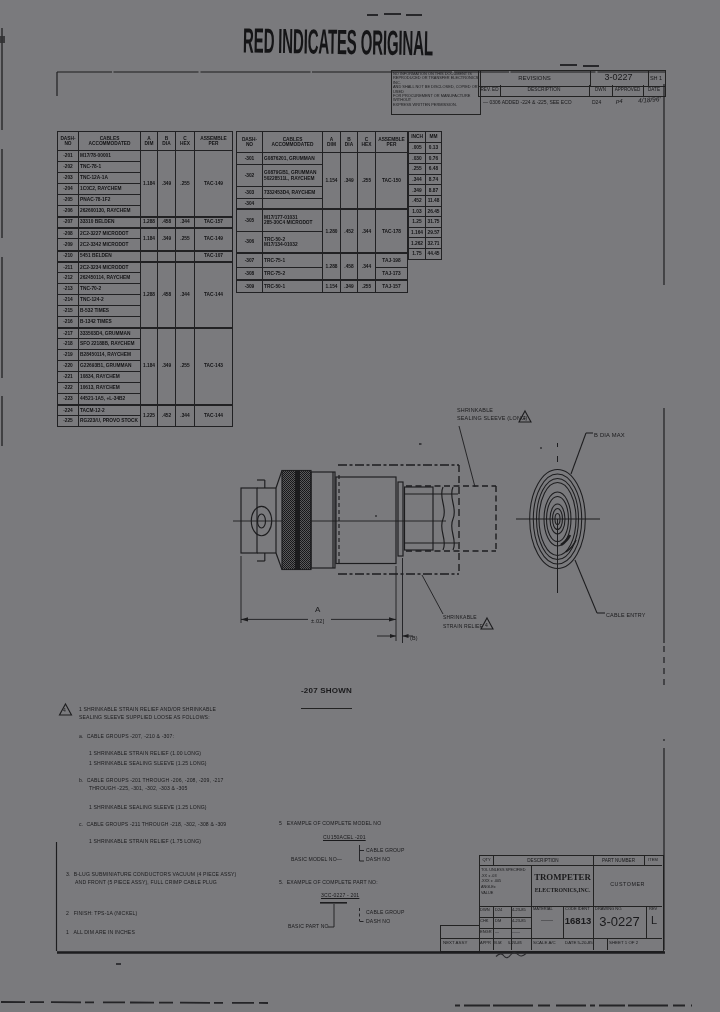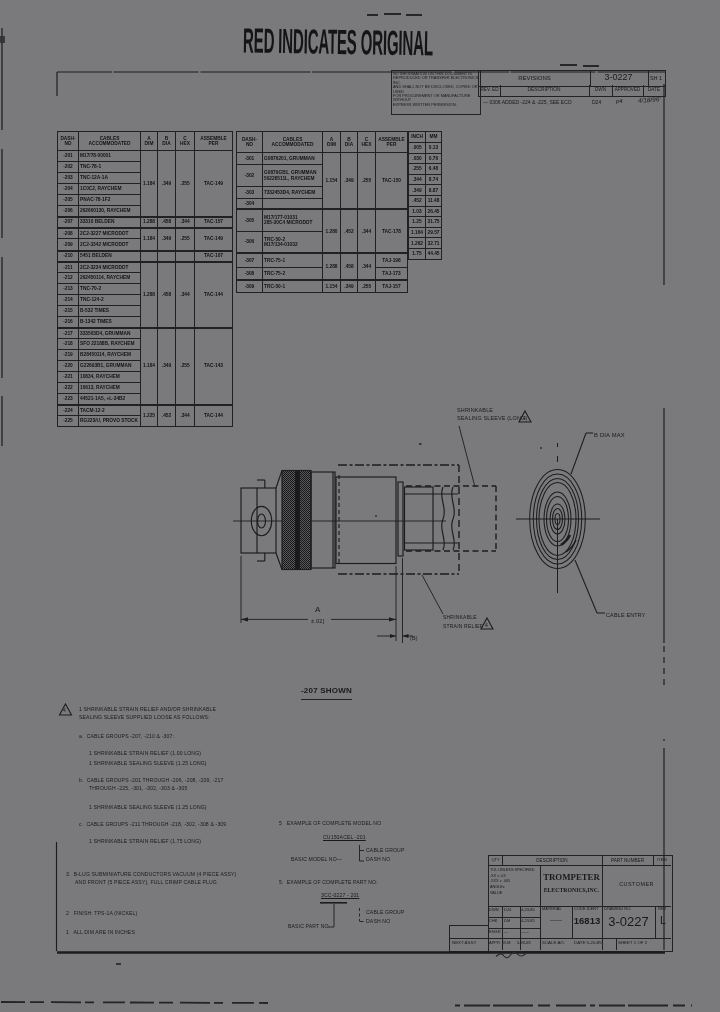--- a/index.html
+++ b/index.html
@@ -316,21 +316,21 @@
           <td>1.262</td>
           <td>32.71</td>
         </tr>
 <tr style="height:10.6px">
           <td>1.75</td>
           <td>44.45</td>
         </tr>
 </tbody>
     </table>
 
-<div class="abs" style="left:301px;top:686px;font-size:8px;font-weight:bold;letter-spacing:.2px;border-bottom:1px solid #222;padding-bottom:4px">-207 SHOWN</div>
+<div class="abs" style="left:301px;top:686px;font-size:8px;font-weight:bold;letter-spacing:.2px;border-bottom:1px solid #222;padding-bottom:13px">-207 SHOWN</div>
 
 <div class="abs note" style="left:79px;top:706px">1 SHRINKABLE STRAIN RELIEF AND/OR SHRINKABLE</div>
 <div class="abs note" style="left:79px;top:714px">SEALING SLEEVE SUPPLIED LOOSE AS FOLLOWS:</div>
 <div class="abs note" style="left:79px;top:733px">a.  CABLE GROUPS -207, -210 &amp; -307:</div>
 <div class="abs note" style="left:89px;top:750px">1 SHRINKABLE STRAIN RELIEF (1.00 LONG)</div>
 <div class="abs note" style="left:89px;top:760px">1 SHRINKABLE SEALING SLEEVE (1.25 LONG)</div>
 <div class="abs note" style="left:79px;top:777px">b.  CABLE GROUPS -201 THROUGH -206, -208, -209, -217</div>
 <div class="abs note" style="left:89px;top:785px">THROUGH -225, -301, -302, -303 &amp; -305</div>
 <div class="abs note" style="left:89px;top:804px">1 SHRINKABLE SEALING SLEEVE (1.25 LONG)</div>
 <div class="abs note" style="left:79px;top:821px">c.  CABLE GROUPS -211 THROUGH -218, -302, -308 &amp; -309</div>
@@ -344,21 +344,21 @@
 <div class="abs note" style="left:323px;top:834px;text-decoration:underline">CU150ACEL -201</div>
 <div class="abs note" style="left:291px;top:856px">BASIC MODEL NO—</div>
 <div class="abs note" style="left:366px;top:847px">CABLE GROUP</div>
 <div class="abs note" style="left:366px;top:856px">DASH NO</div>
 <div class="abs note" style="left:279px;top:879px">5.  EXAMPLE OF COMPLETE PART NO:</div>
 <div class="abs note" style="left:321px;top:892px;text-decoration:underline">3CC-0227 - 201</div>
 <div class="abs note" style="left:288px;top:923px">BASIC PART NO</div>
 <div class="abs note" style="left:366px;top:909px">CABLE GROUP</div>
 <div class="abs note" style="left:366px;top:918px">DASH NO</div>
 
-<div class="abs" style="left:449px;top:855px;width:222px;height:95px">
+<div class="abs" style="left:440px;top:855px;width:222px;height:95px">
 
   <div class="abs" style="left:39px;top:0;width:183px;height:95px;border:1px solid #222"></div>
 
   <div class="abs" style="left:39px;top:10px;width:183px;height:0;border-top:1px solid #222"></div>
   <div class="abs" style="left:53px;top:0;width:0;height:11px;border-left:1px solid #222"></div>
   <div class="abs" style="left:153px;top:0;width:0;height:11px;border-left:1px solid #222"></div>
   <div class="abs" style="left:204px;top:0;width:0;height:11px;border-left:1px solid #222"></div>
   <div class="abs tiny" style="left:40px;top:3px;width:13px;text-align:center">QTY</div>
   <div class="abs tiny" style="left:53px;top:3px;width:100px;text-align:center;font-size:4.6px">DESCRIPTION</div>
   <div class="abs tiny" style="left:153px;top:3px;width:51px;text-align:center;font-size:4.6px">PART NUMBER</div>

